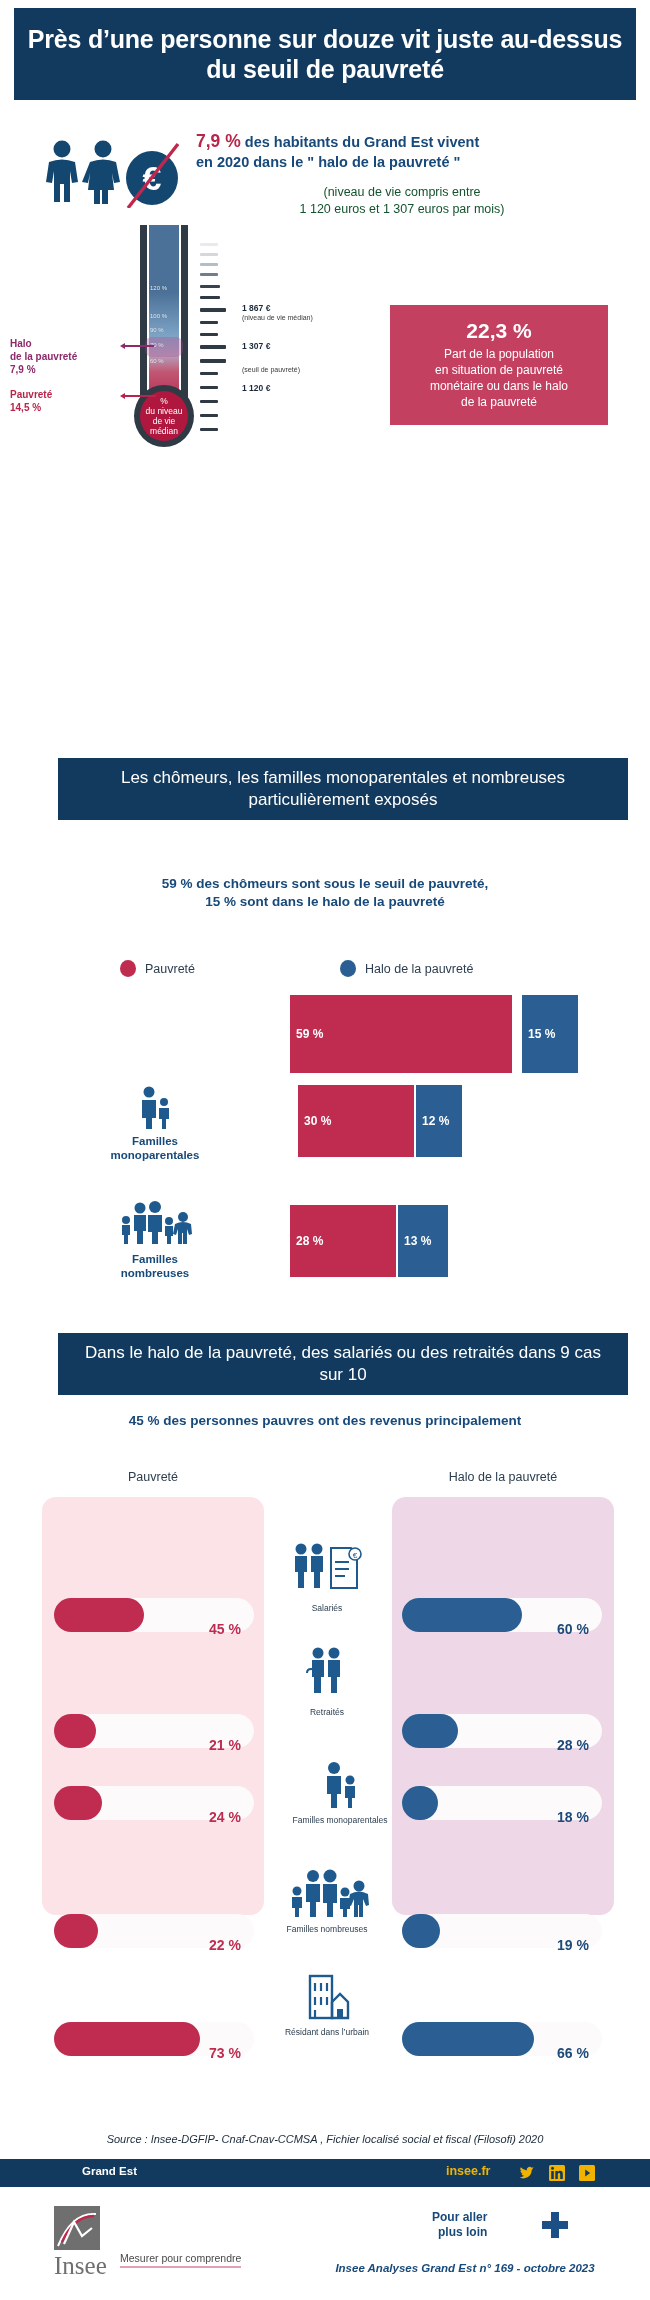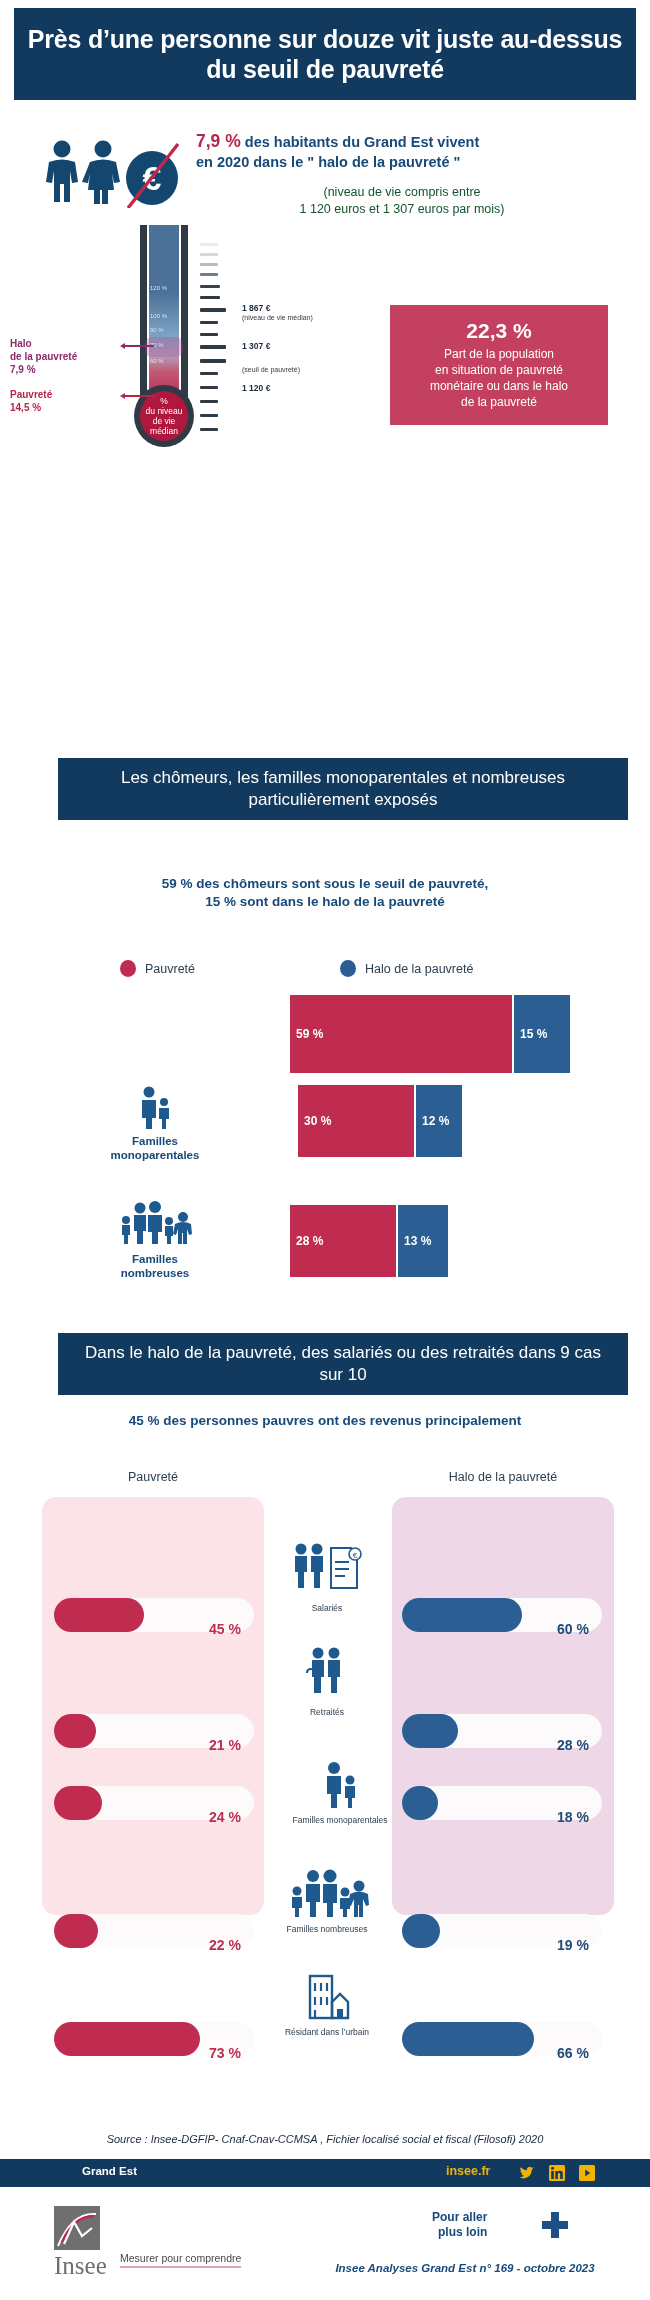--- a/index.html
+++ b/index.html
@@ -329,21 +329,21 @@
     <span class="legend-dot" style="background:#bf2c50;"></span>
     <span class="legend-text">Pauvreté</span>
   </div>
   <div class="legend-item" style="left:340px;">
     <span class="legend-dot" style="background:#2b5e92;"></span>
     <span class="legend-text">Halo de la pauvreté</span>
   </div>
 </div>
 
 <div class="bar-row" style="top:995px; height:80px;">
-  <div class="bars" style="top:0;">
+  <div class="bars" style="top:0;gap:8px;">
     <div class="bar-seg bar-pov" style="width:222px; height:78px;">59 %</div>
     <div class="bar-seg bar-halo" style="width:58px;  height:78px;">15 %</div>
   </div>
 </div>
 
 <div class="bar-row" style="top:1085px; height:70px;">
   <div class="bar-icon-wrap" style="top:0;">
     <svg width="52" height="44" viewBox="0 0 52 44">
       <circle cx="20" cy="7" r="5.5" fill="#1f5a8f"></circle>
       <path d="M13 15 h14 v18 h-4 v11 h-6 V33 h-4 z" fill="#1f5a8f"></path>

